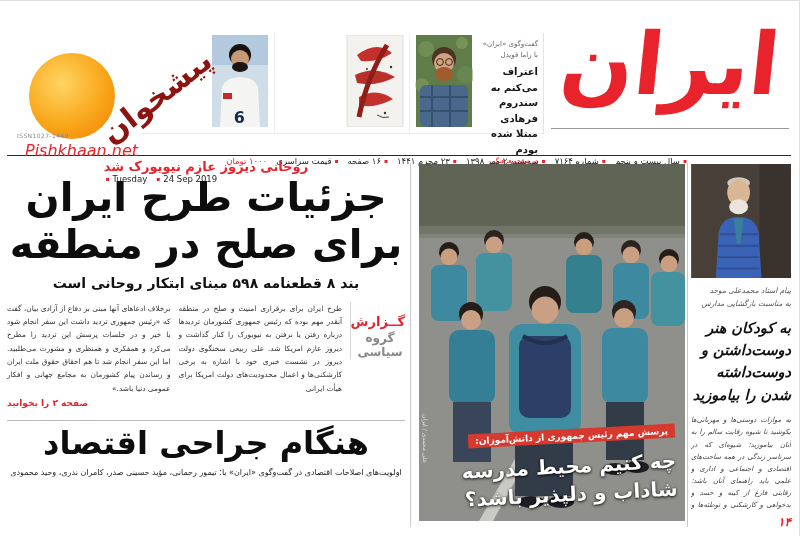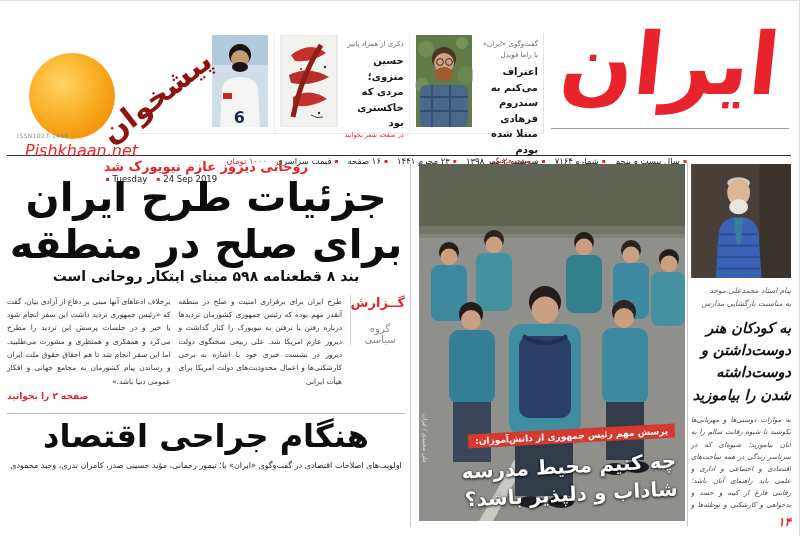--- a/index.html
+++ b/index.html
@@ -38,25 +38,25 @@
   .dl-red{color:var(--red);}
   .dl-red::before{content:"";margin:0;}
   .ltr{direction:ltr;unicode-bidi:embed;margin-top:36px;}
   .top-rule{position:absolute;top:154px;left:8px;right:8px;border-top:1.5px solid #2b2b2b;}
   
   .vline{position:absolute;top:162px;bottom:10px;width:1px;background:#c9c9c9;}
   
   .lead{position:absolute;top:158px;left:8px;width:398px;text-align:center;}
   .lead-kicker{color:var(--red);font-weight:bold;font-size:13px;}
   .lead-h{font-size:40px;font-weight:900;color:#0d0d0d;line-height:1.17;letter-spacing:-1px;}
-  .lead-sub{font-size:14px;font-weight:bold;color:#111;}
+  .lead-sub{font-size:14px;font-weight:bold;margin-top:7px;color:#111;}
   .report{display:flex;gap:8px;margin-top:11px;text-align:justify;}
   .report-label{width:50px;flex:none;text-align:center;border-left:1px solid #d5d5d5;padding-left:4px;align-self:flex-start;}
-  .rl1{color:var(--red);font-weight:bold;font-size:13px;}
-  .rl2{font-size:10px;color:#888;margin-top:13px;}
+  .rl1{color:var(--red);font-weight:bold;font-size:13px;margin-top:12px;}
+  .rl2{font-size:12px;color:#888;margin-top:2px;font-weight:bold;}
   .report-col{flex:1;font-size:7.4px;color:#333;line-height:1.8;min-width:0;}
   .page2{display:block;text-align:left;color:var(--red);font-weight:bold;font-size:9px;margin-top:0;}
   .rule{border-top:1px solid #b9b9b9;margin-top:9px;}
   .econ{position:relative;margin-top:3px;}
   .econ-h{font-size:32px;font-weight:900;color:#0d0d0d;}
   .econ-sub{font-size:8px;color:#1c1c1c;line-height:1.9;margin-top:3px;white-space:nowrap;overflow:hidden;}
   
   .photo-story{position:absolute;top:163px;right:114px;width:266px;height:357px;overflow:hidden;}
   .photo-story svg{display:block;width:100%;height:100%;}
   .band{position:absolute;bottom:78px;right:10px;background:#d6392e;color:#fff;font-size:9px;
@@ -102,25 +102,20 @@
           <circle cx="24" cy="27" r="3.4" fill="none" stroke="#3a2d22" stroke-width="1"></circle>
           <circle cx="33" cy="27" r="3.4" fill="none" stroke="#3a2d22" stroke-width="1"></circle>
           <ellipse cx="28" cy="39" rx="9" ry="7" fill="#a15c2e"></ellipse>
           <rect x="4" y="50" width="48" height="42" rx="6" fill="#49688c"></rect>
           <path d="M4 62 H52 M4 76 H52 M16 50 V92 M34 50 V92" stroke="#35516f" stroke-width="2" fill="none"></path>
         </svg>
       </div>
     </div>
 
     <div class="teaser">
-      <div class="t-text">
-        <div class="t-kicker">ذکری از همزاد پاییز</div>
-        <div class="t-title">حسین منزوی؛ مردی که خاکستری بود</div>
-        <div class="t-footer">در صفحه شعر بخوانید</div>
-      </div>
       <div class="t-photo">
         <svg viewBox="0 0 56 92" xmlns="http://www.w3.org/2000/svg">
           <rect width="56" height="92" fill="#f4f2ee" stroke="#ddd"></rect>
           <path d="M10 20 Q30 5 45 18 Q30 28 14 26 Z" fill="#c4302b"></path>
           <path d="M8 40 Q28 30 48 42 Q30 52 10 48 Z" fill="#b8302b"></path>
           <path d="M12 62 Q30 52 46 64 Q28 74 12 70 Z" fill="#c4302b"></path>
           <path d="M40 10 Q20 42 12 82" stroke="#8f1d18" stroke-width="5" fill="none"></path>
           <circle cx="44" cy="32" r="1.2" fill="#333"></circle>
           <circle cx="20" cy="34" r="1" fill="#333"></circle>
           <circle cx="38" cy="78" r="1.2" fill="#333"></circle>

